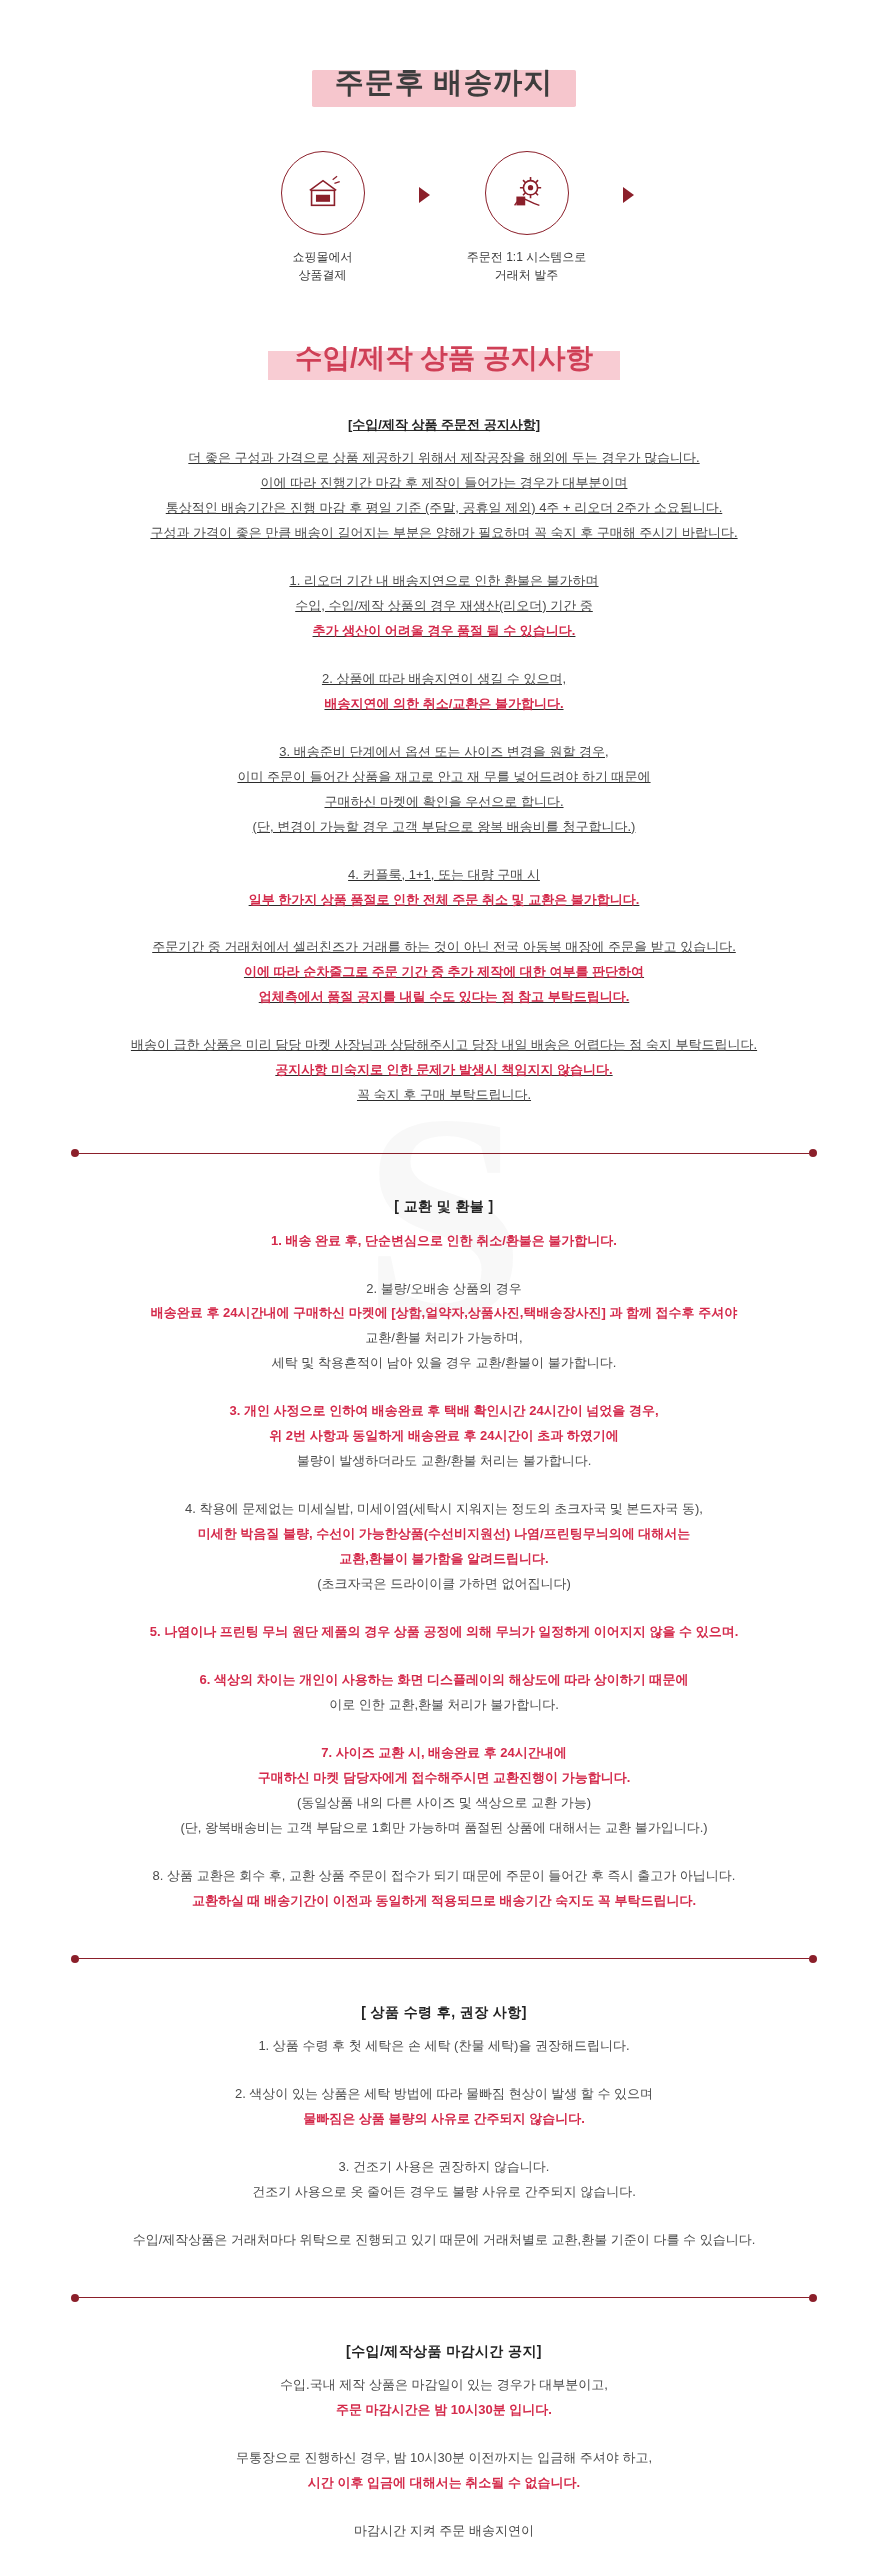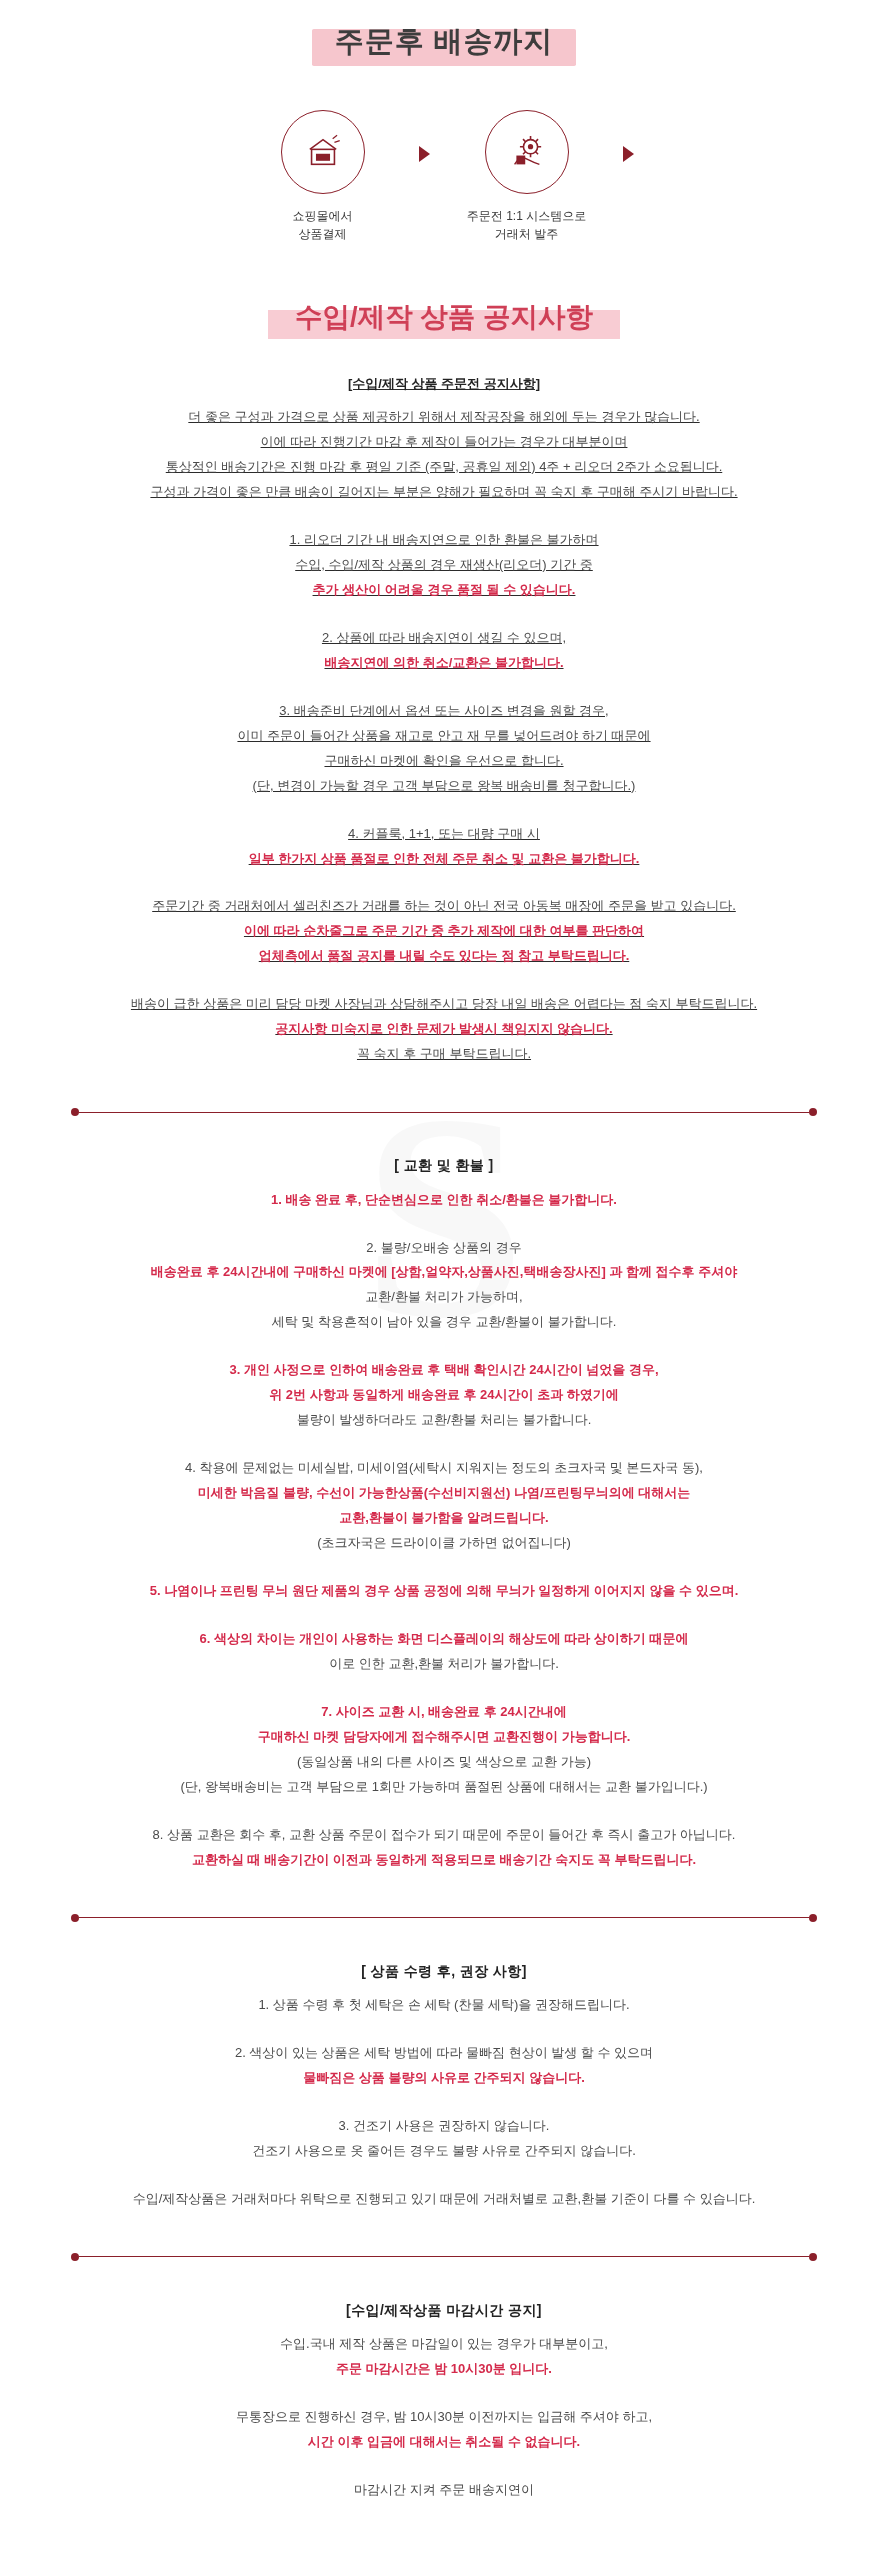--- a/index.html
+++ b/index.html
@@ -16,21 +16,21 @@
     overflow-x: hidden;
   }
   .page {
     width: 888px;
     margin: 0 auto;
     position: relative;
   }
 
   
   .top-banner {
-    padding-top: 17px;
+    padding-top: 58px;
     text-align: center;
   }
   .banner-title {
     display: inline-block;
     position: relative;
     font-size: 29px;
     font-weight: bold;
     letter-spacing: 0.9px;
     color: #3d3d3d;
     padding: 5.3px 23px 7px 23px;

